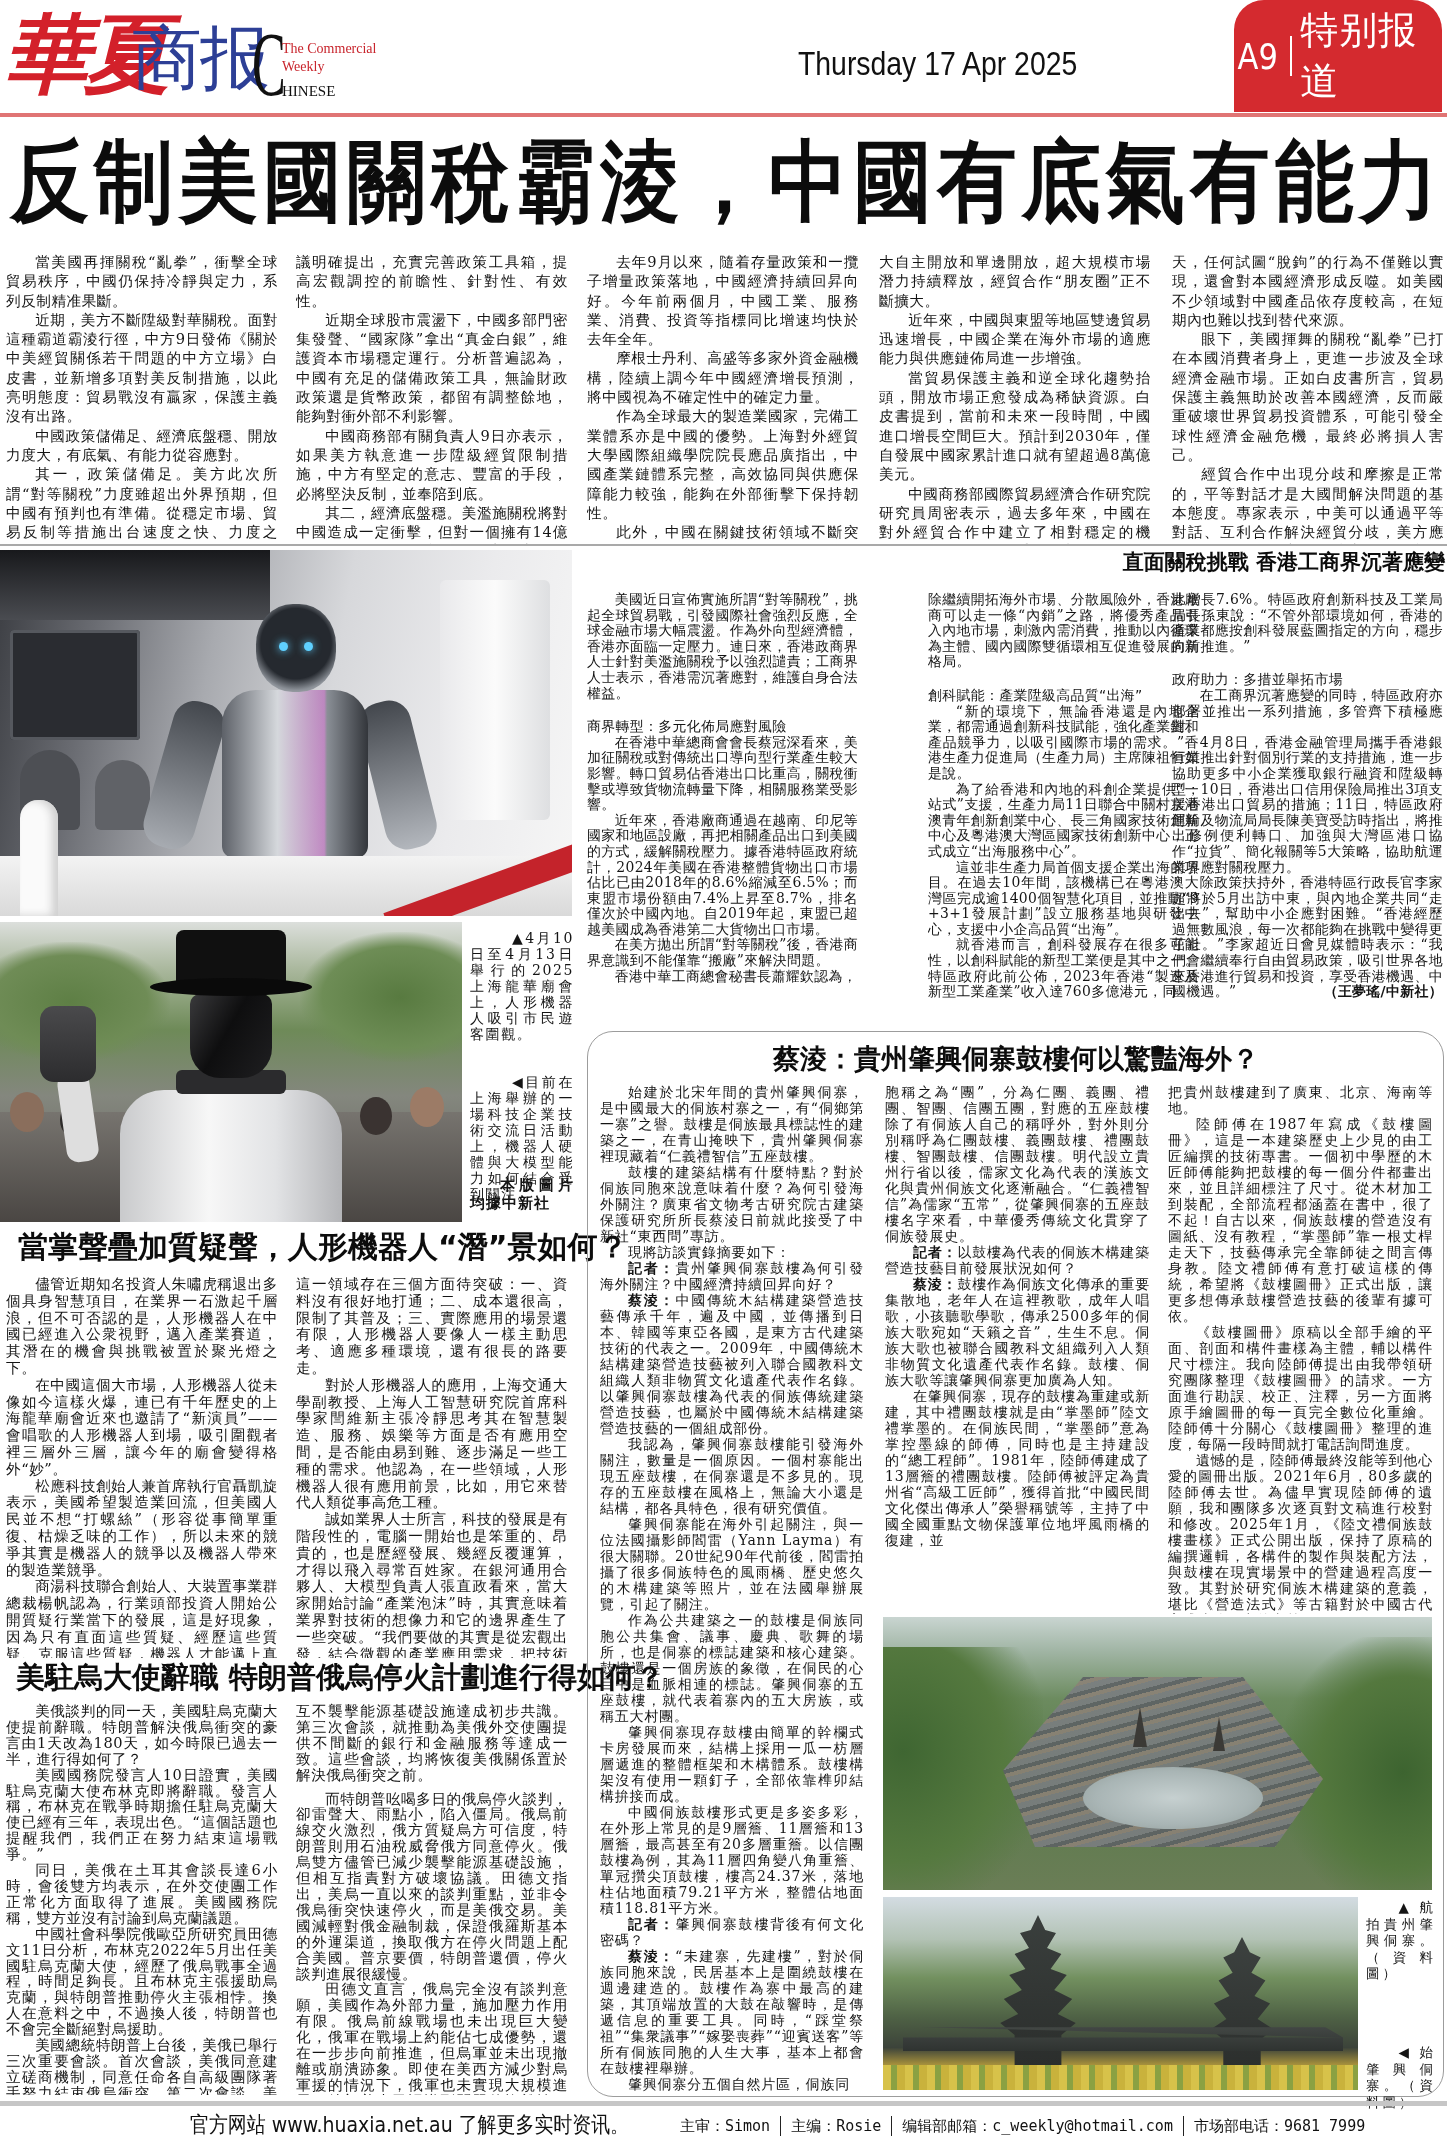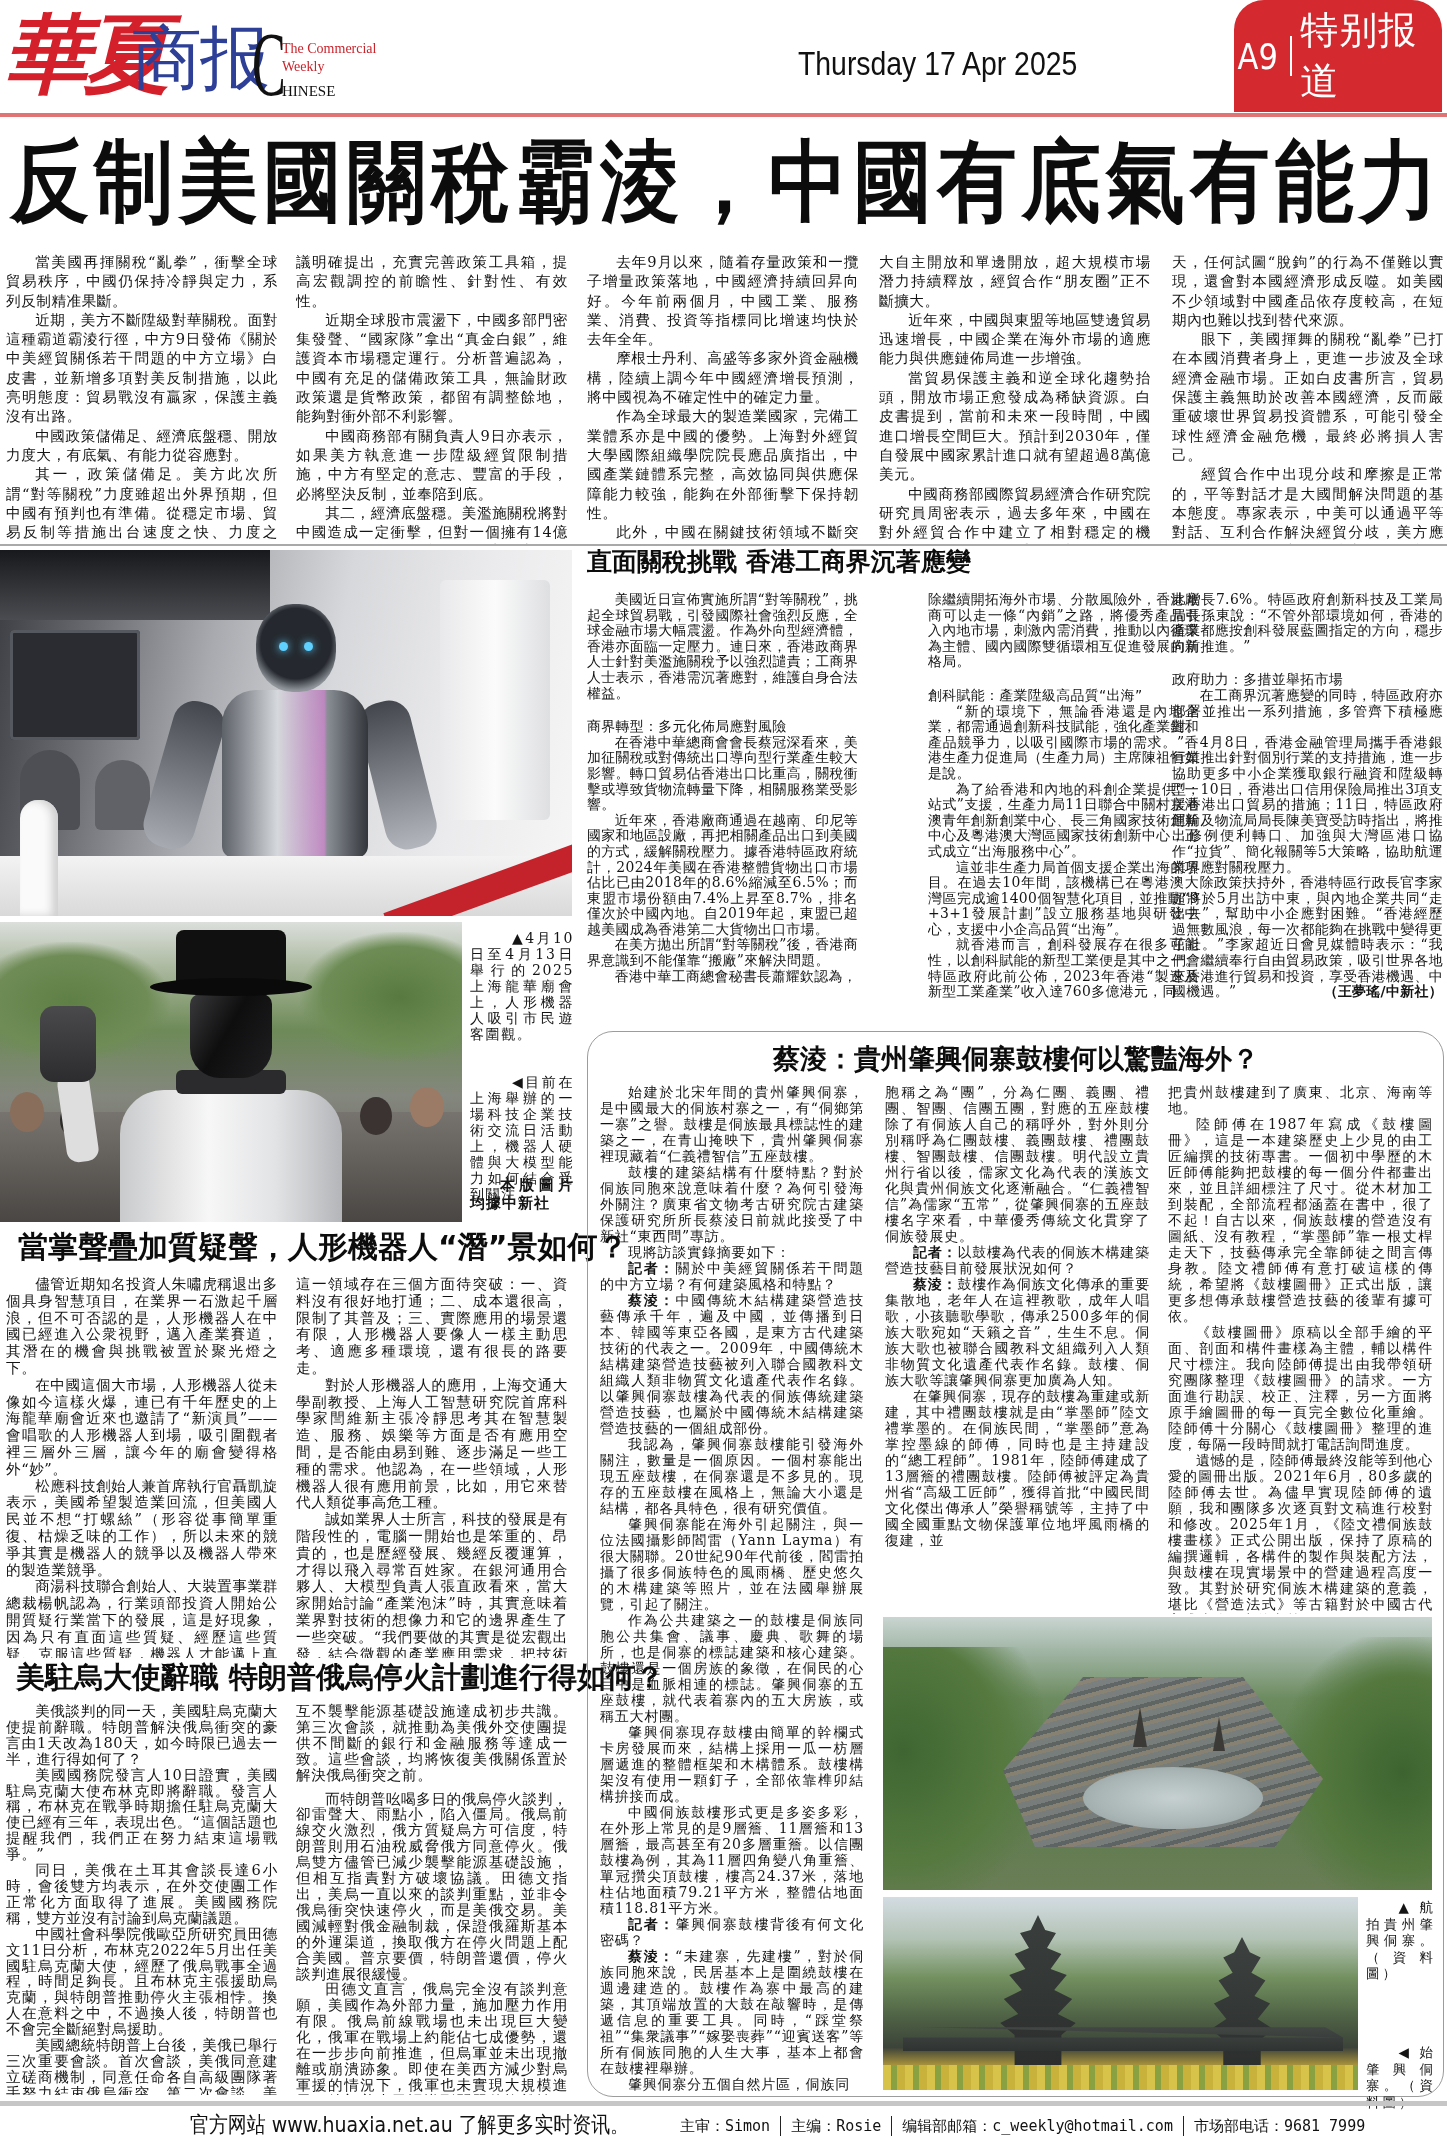--- a/index.html
+++ b/index.html
@@ -139,21 +139,21 @@
     <div class="shape" style="left:176px;top:8px;width:110px;height:56px;background:#101010;border-radius:8px 8px 0 0;"></div>
     <div class="shape" style="left:150px;top:56px;width:162px;height:18px;background:#0a0a0a;border-radius:50%;"></div>
     <div class="shape" style="left:62px;top:150px;width:32px;height:90px;background:#dedede;border-radius:12px;transform:rotate(-8deg);"></div>
     <div class="shape" style="left:40px;top:84px;width:56px;height:76px;background:linear-gradient(#4a4a4c,#2c2c2e);border-radius:14px;"></div>
   </div>
 
   <div class="abs cap" style="left:470px;top:930px;width:104px;text-indent:3em;">▲4月10日至4月13日舉行的2025上海龍華廟會上，人形機器人吸引市民遊客圍觀。</div>
   <div class="abs cap" style="left:470px;top:1074px;width:104px;text-indent:3em;">◀目前在上海舉辦的一場科技企業技術交流日活動上，機器人硬體與大模型能力如何結合受到關注。</div>
   <div class="abs cap credit" style="left:470px;top:1176px;width:104px;text-indent:2em;">本版圖片均據中新社</div>
 
-  <div class="abs sec-hl" style="left:587px;top:546px;width:858px;text-align:left;font-size:25px;line-height:32px;">直面關稅挑戰 香港工商界沉著應變</div>
+  <div class="abs sec-hl" style="left:587px;top:546px;width:858px;text-align:right;font-size:21px;line-height:32px;">直面關稅挑戰 香港工商界沉著應變</div>
   <div class="col hk" style="left:587px">
     <p>美國近日宣佈實施所謂“對等關稅”，挑起全球貿易戰，引發國際社會強烈反應，全球金融市場大幅震盪。作為外向型經濟體，香港亦面臨一定壓力。連日來，香港政商界人士針對美濫施關稅予以強烈譴責；工商界人士表示，香港需沉著應對，維護自身合法權益。</p>
     <p class="sub">商界轉型：多元化佈局應對風險</p>
     <p>在香港中華總商會會長蔡冠深看來，美加征關稅或對傳統出口導向型行業產生較大影響。轉口貿易佔香港出口比重高，關稅衝擊或導致貨物流轉量下降，相關服務業受影響。</p>
     <p>近年來，香港廠商通過在越南、印尼等國家和地區設廠，再把相關產品出口到美國的方式，緩解關稅壓力。據香港特區政府統計，2024年美國在香港整體貨物出口市場佔比已由2018年的8.6%縮減至6.5%；而東盟市場份額由7.4%上昇至8.7%，排名僅次於中國內地。自2019年起，東盟已超越美國成為香港第二大貨物出口市場。</p>
     <p>在美方拋出所謂“對等關稅”後，香港商界意識到不能僅靠“搬廠”來解決問題。</p>
     <p>香港中華工商總會秘書長蕭耀欽認為，</p>
   </div>
   <div class="col hk" style="left:928px">
     <p class="cont">除繼續開拓海外市場、分散風險外，香港廠商可以走一條“內銷”之路，將優秀產品引入內地市場，刺激內需消費，推動以內循環為主體、國內國際雙循環相互促進發展的新格局。</p>
@@ -201,21 +201,21 @@
     <p>田德文直言，俄烏完全沒有談判意願，美國作為外部力量，施加壓力作用有限。俄烏前線戰場也未出現巨大變化，俄軍在戰場上約能佔七成優勢，還在一步步向前推進，但烏軍並未出現撤離或崩潰跡象。即使在美西方減少對烏軍援的情況下，俄軍也未實現大規模進展。特朗普也已認識到問題的複雜性，不再提具體期限。</p>
 
   </div>
 
   <div class="abs gzbox"></div>
   <div class="abs" style="left:587px;top:1040px;width:858px;text-align:center;font-family:'DejaVu Serif',serif;font-weight:900;font-size:27px;line-height:38px;white-space:nowrap;color:#0c0c0c;">蔡淩：貴州肇興侗寨鼓樓何以驚豔海外？</div>
   <div class="col gz" style="left:600px;top:1084px;width:264px;height:1008px;">
     <p>始建於北宋年間的貴州肇興侗寨，是中國最大的侗族村寨之一，有“侗鄉第一寨”之譽。鼓樓是侗族最具標誌性的建築之一，在青山掩映下，貴州肇興侗寨裡現藏着“仁義禮智信”五座鼓樓。</p>
     <p>鼓樓的建築結構有什麼特點？對於侗族同胞來說意味着什麼？為何引發海外關注？廣東省文物考古研究院古建築保護研究所所長蔡淩日前就此接受了中新社“東西問”專訪。</p>
     <p>現將訪談實錄摘要如下：</p>
-    <p><b>記者：</b><span>關於中美經貿關係若干問題的中方立場？有何建築風格和特點？</span></p>
+    <p><b>記者：</b><span>貴州肇興侗寨鼓樓為何引發海外關注？中國經濟持續回昇向好？</span></p>
     <p><b>蔡淩：</b><span>中國傳統木結構建築營造技藝傳承千年，遍及中國，並傳播到日本、韓國等東亞各國，是東方古代建築技術的代表之一。2009年，中國傳統木結構建築營造技藝被列入聯合國教科文組織人類非物質文化遺產代表作名錄。以肇興侗寨鼓樓為代表的侗族傳統建築營造技藝，也屬於中國傳統木結構建築營造技藝的一個組成部份。</span></p>
     <p>我認為，肇興侗寨鼓樓能引發海外關注，數量是一個原因。一個村寨能出現五座鼓樓，在侗寨還是不多見的。現存的五座鼓樓在風格上，無論大小還是結構，都各具特色，很有研究價值。</p>
     <p>肇興侗寨能在海外引起關注，與一位法國攝影師閻雷（Yann Layma）有很大關聯。20世紀90年代前後，閻雷拍攝了很多侗族特色的風雨橋、歷史悠久的木構建築等照片，並在法國舉辦展覽，引起了關注。</p>
     <p>作為公共建築之一的鼓樓是侗族同胞公共集會、議事、慶典、歌舞的場所，也是侗寨的標誌建築和核心建築。鼓樓還是一個房族的象徵，在侗民的心目中是血脈相連的標誌。肇興侗寨的五座鼓樓，就代表着寨內的五大房族，或稱五大村團。</p>
     <p>肇興侗寨現存鼓樓由簡單的幹欄式卡房發展而來，結構上採用一瓜一枋層層遞進的整體框架和木構體系。鼓樓構架沒有使用一顆釘子，全部依靠榫卯結構拚接而成。</p>
     <p>中國侗族鼓樓形式更是多姿多彩，在外形上常見的是9層簷、11層簷和13層簷，最高甚至有20多層重簷。以信團鼓樓為例，其為11層四角變八角重簷、單冠攢尖頂鼓樓，樓高24.37米，落地柱佔地面積79.21平方米，整體佔地面積118.81平方米。</p>
     <p><b>記者：</b><span>肇興侗寨鼓樓背後有何文化密碼？</span></p>
     <p><b>蔡淩：</b><span>“未建寨，先建樓”，對於侗族同胞來說，民居基本上是圍繞鼓樓在週邊建造的。鼓樓作為寨中最高的建築，其頂端放置的大鼓在敲響時，是傳遞信息的重要工具。同時，“踩堂祭祖”“集衆議事”“嫁娶喪葬”“迎賓送客”等所有侗族同胞的人生大事，基本上都會在鼓樓裡舉辦。</span></p>
     <p>肇興侗寨分五個自然片區，侗族同</p>
   </div>

